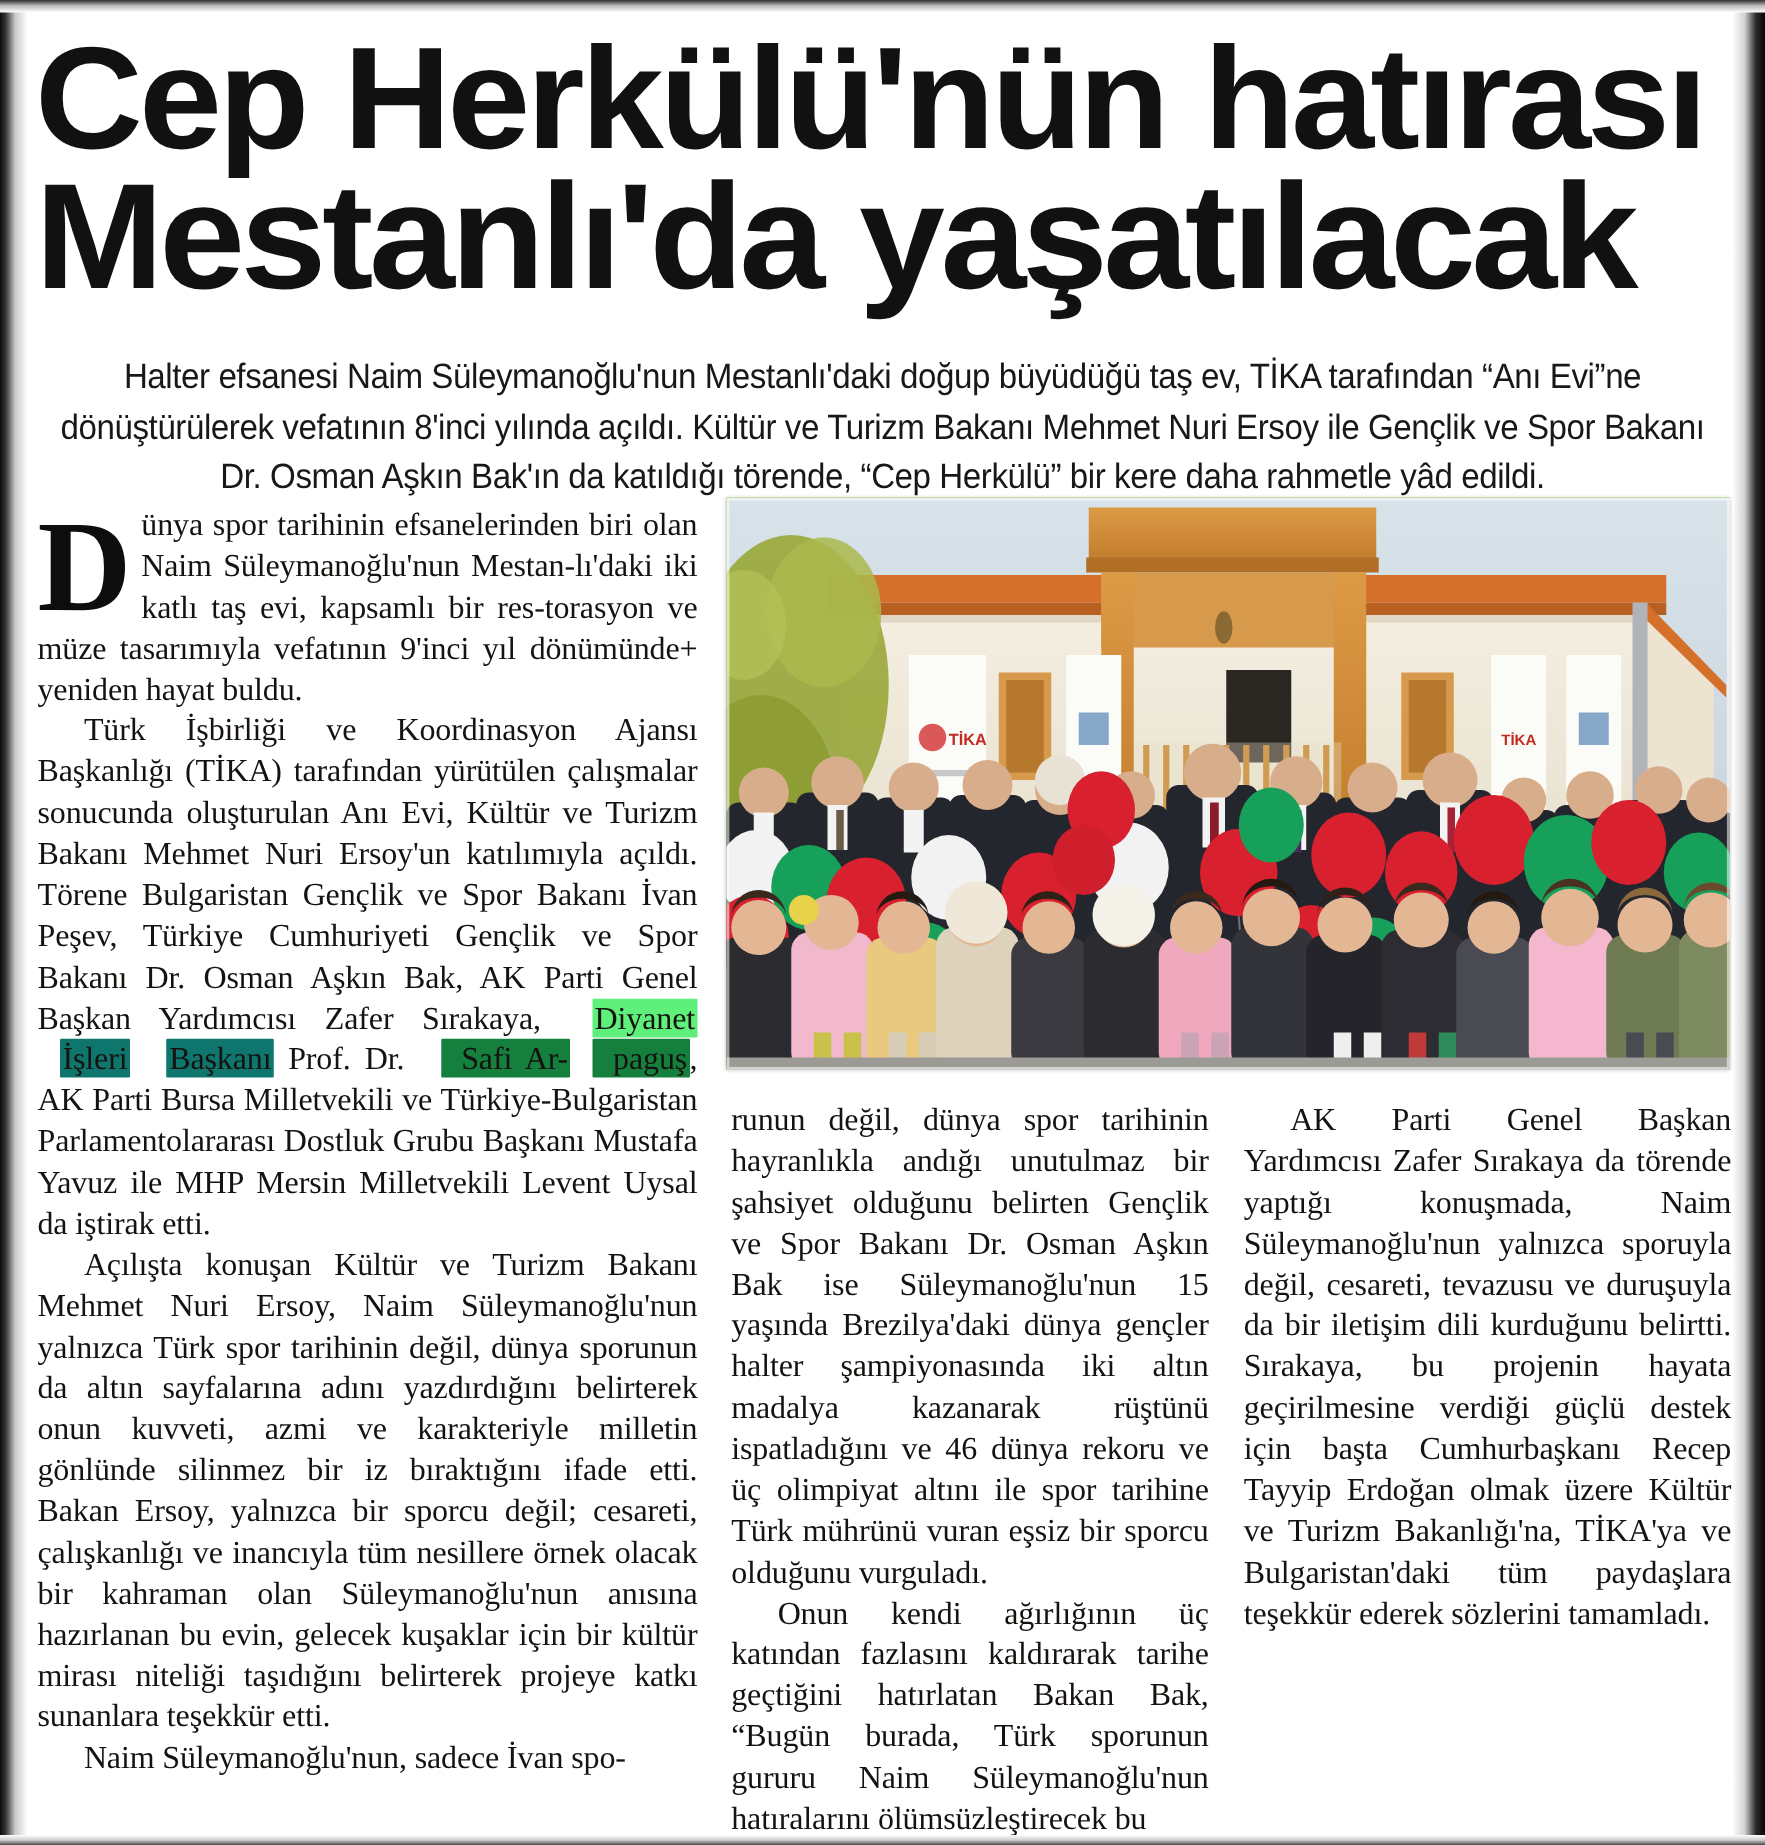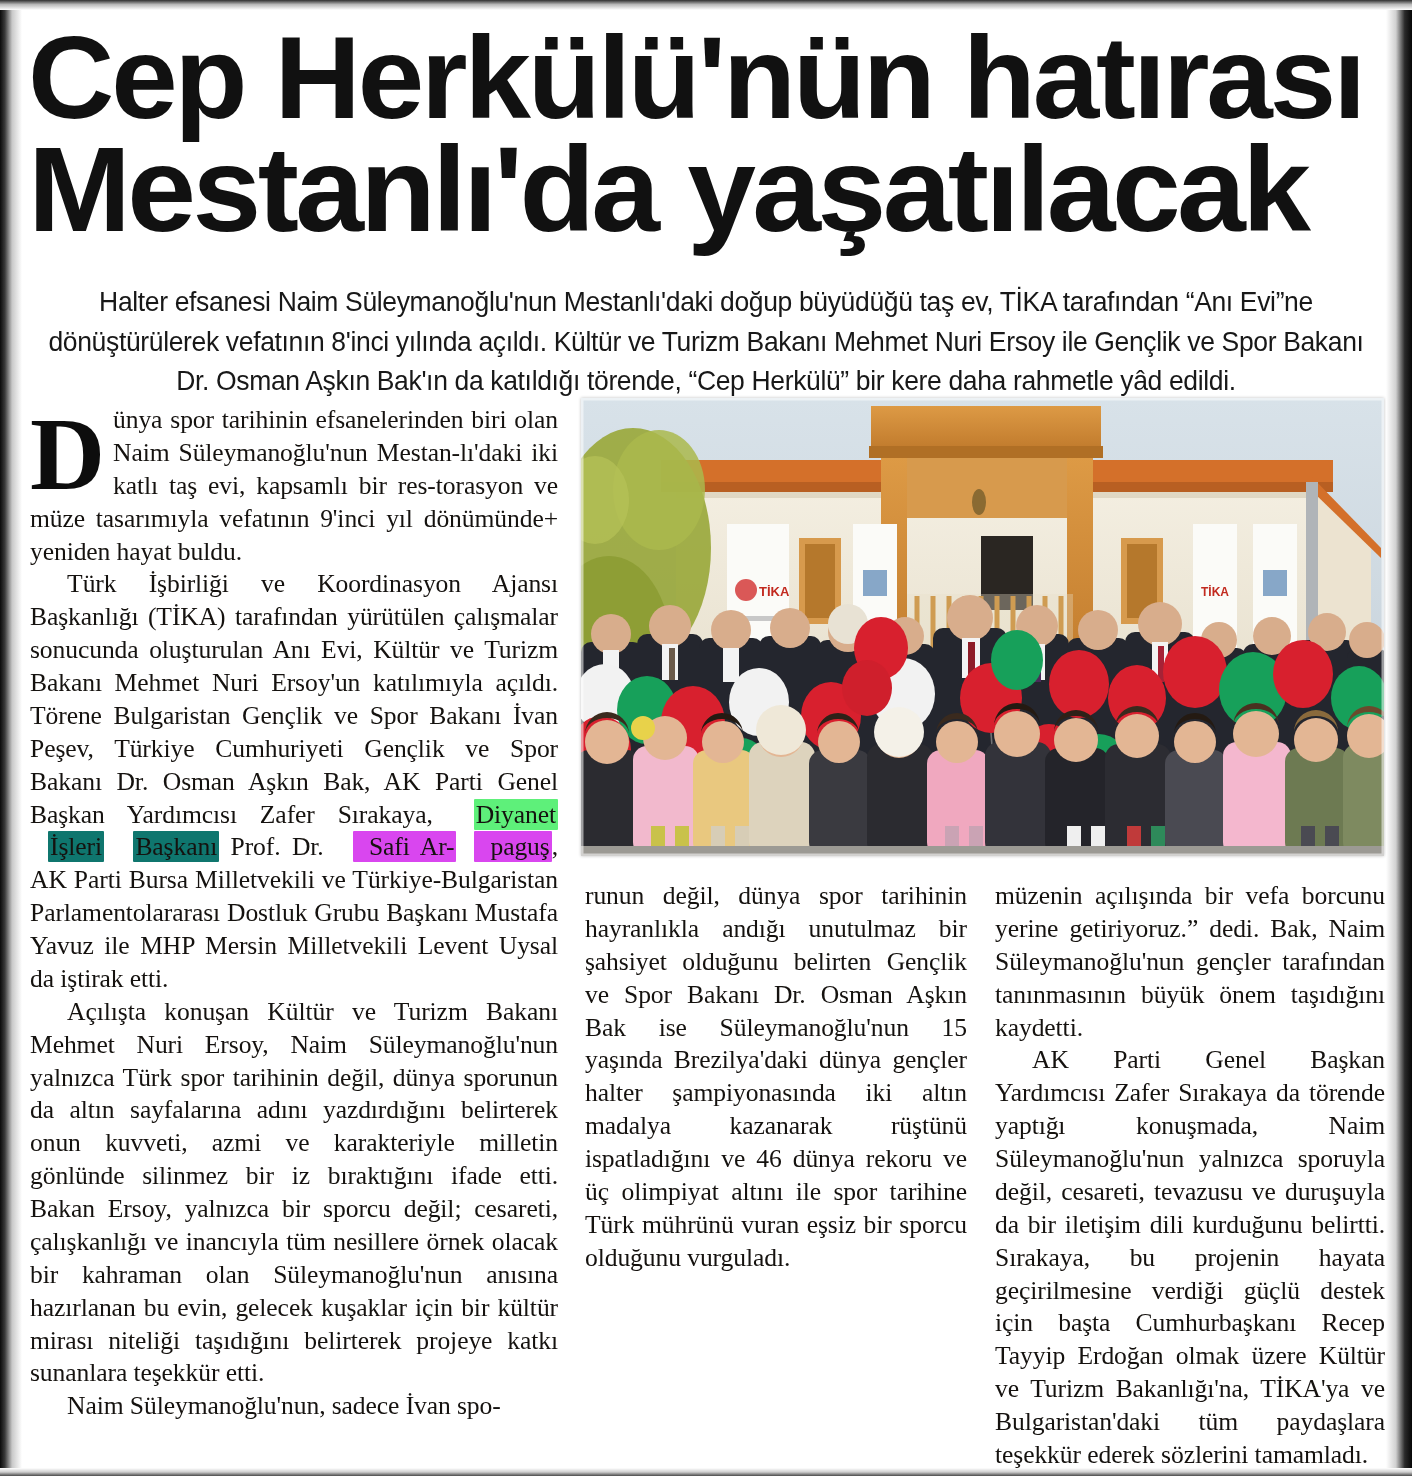--- a/index.html
+++ b/index.html
@@ -98,21 +98,21 @@
     line-height: 0.80;
     padding: 6px 8px 0 0;
     margin-top: 2px;
     color: #0d0d0d;
   }
 
   
   mark { color: #15120f; padding: 1px 2px; border-radius: 1px; margin-left: 18px; }
   mark.green { background: #5ef07a; }
   mark.cyan  { background: #0f766e; }
-  mark.orange{ background: #d946ef; padding-left: 16px; }
+  mark.orange{ background: #15803d; padding-left: 16px; }
 
   
   .photo {
     position: absolute;
     left: 581px;
     top: 398px;
     width: 803px;
     height: 458px;
     overflow: hidden;
     background: #84cc16;
@@ -391,24 +391,24 @@
 
   <div class="col" id="col1">
     <p class="first"><span class="dropcap">D</span><span>ünya spor tarihinin efsanelerinden biri olan Naim Süleymanoğlu'nun Mestan-lı'daki iki katlı taş evi, kapsamlı bir res-torasyon ve müze tasarımıyla vefatının 9'inci yıl dönümünde+ yeniden hayat buldu.</span></p>
     <p><span>Türk İşbirliği ve Koordinasyon Ajansı Başkanlığı (TİKA) tarafından yürütülen çalışmalar sonucunda oluşturulan Anı Evi, Kültür ve Turizm Bakanı Mehmet Nuri Ersoy'un katılımıyla açıldı. Törene Bulgaristan Gençlik ve Spor Bakanı İvan Peşev, Türkiye Cumhuriyeti Gençlik ve Spor Bakanı Dr. Osman Aşkın Bak, AK Parti Genel Başkan Yardımcısı Zafer Sırakaya, </span><mark class="green">Diyanet</mark><span> </span><mark class="cyan">İşleri</mark><span> </span><mark class="cyan">Başkanı</mark><span> Prof. Dr. </span><mark class="orange">Safi Ar-</mark><mark class="orange">paguş</mark><span>, AK Parti Bursa Milletvekili ve Türkiye-Bulgaristan Parlamentolararası Dostluk Grubu Başkanı Mustafa Yavuz ile MHP Mersin Milletvekili Levent Uysal da iştirak etti.</span></p>
     <p>Açılışta konuşan Kültür ve Turizm Bakanı Mehmet Nuri Ersoy, Naim Süleymanoğlu'nun yalnızca Türk spor tarihinin değil, dünya sporunun da altın sayfalarına adını yazdırdığını belirterek onun kuvveti, azmi ve karakteriyle milletin gönlünde silinmez bir iz bıraktığını ifade etti. Bakan Ersoy, yalnızca bir sporcu değil; cesareti, çalışkanlığı ve inancıyla tüm nesillere örnek olacak bir kahraman olan Süleymanoğlu'nun anısına hazırlanan bu evin, gelecek kuşaklar için bir kültür mirası niteliği taşıdığını belirterek projeye katkı sunanlara teşekkür etti.</p>
     <p>Naim Süleymanoğlu'nun, sadece İvan spo-</p>
   </div>
 
   <div class="col" id="col2">
     <p class="first">runun değil, dünya spor tarihinin hayranlıkla andığı unutulmaz bir şahsiyet olduğunu belirten Gençlik ve Spor Bakanı Dr. Osman Aşkın Bak ise Süleymanoğlu'nun 15 yaşında Brezilya'daki dünya gençler halter şampiyonasında iki altın madalya kazanarak rüştünü ispatladığını ve 46 dünya rekoru ve üç olimpiyat altını ile spor tarihine Türk mührünü vuran eşsiz bir sporcu olduğunu vurguladı.</p>
+    <p>Onun kendi ağırlığının üç katından fazlasını kaldırarak tarihe geçtiğini hatırlatan Bakan Bak, “Bugün burada, Türk sporunun gururu Naim Süleymanoğlu'nun hatıralarını ölümsüzleştirecek bu</p>
   </div>
 
   <div class="col" id="col3">
-    <p class="first">müzenin açılışında bir vefa borcunu yerine getiriyoruz.” dedi. Bak, Naim Süleymanoğlu'nun gençler tarafından tanınmasının büyük önem taşıdığını kaydetti.</p>
     <p>AK Parti Genel Başkan Yardımcısı Zafer Sırakaya da törende yaptığı konuşmada, Naim Süleymanoğlu'nun yalnızca sporuyla değil, cesareti, tevazusu ve duruşuyla da bir iletişim dili kurduğunu belirtti. Sırakaya, bu projenin hayata geçirilmesine verdiği güçlü destek için başta Cumhurbaşkanı Recep Tayyip Erdoğan olmak üzere Kültür ve Turizm Bakanlığı'na, TİKA'ya ve Bulgaristan'daki tüm paydaşlara teşekkür ederek sözlerini tamamladı.</p>
   </div>
 
   <div class="edge-left"></div>
   <div class="edge-right"></div>
   <div class="edge-top"></div>
   <div class="edge-bottom"></div>
 </div>
 
 </body></html>

